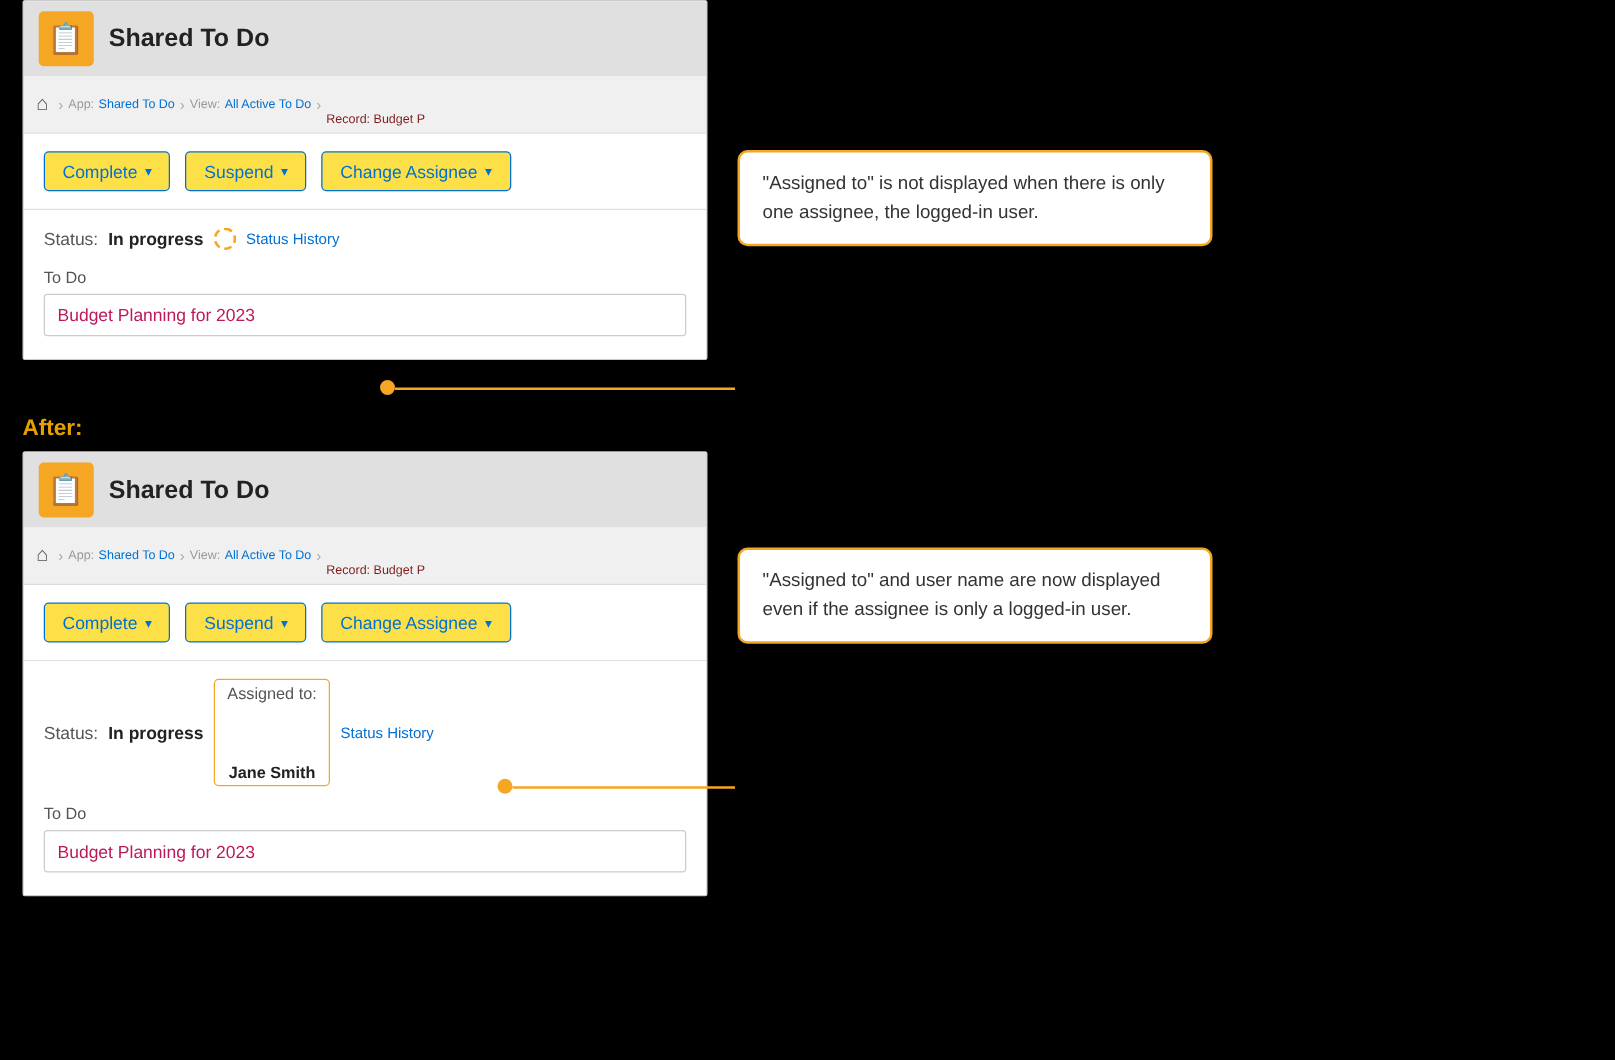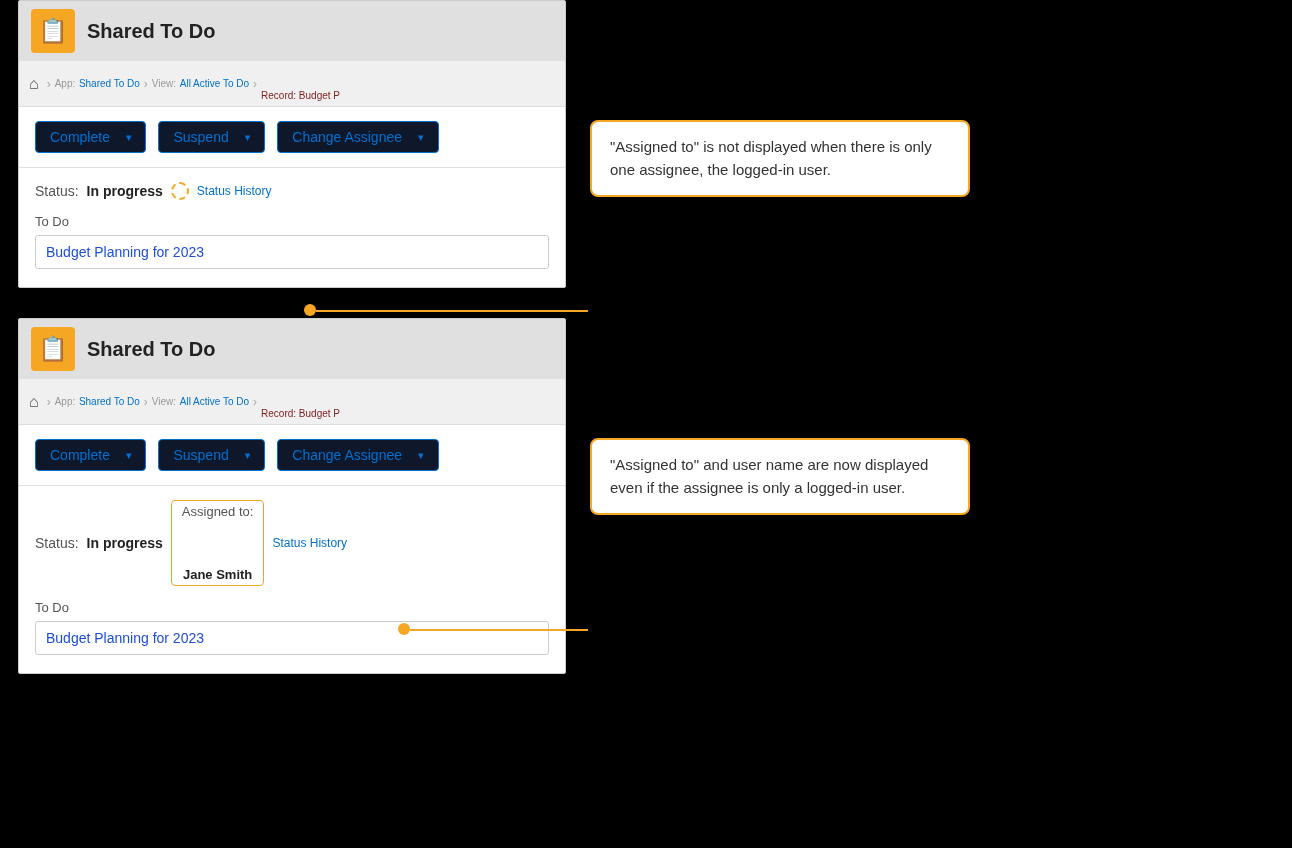--- a/index.html
+++ b/index.html
@@ -92,29 +92,29 @@
     
     .action-bar {
       padding: 14px 16px;
       display: flex;
       gap: 12px;
       background: #fff;
       border-bottom: 1px solid #e0e0e0;
     }
     .action-btn {
       border: 1px solid #0070d2;
-      background: #0f172a;
+      background: #fde047;
       color: #0070d2;
       padding: 7px 14px;
       border-radius: 4px;
       cursor: pointer;
       font-size: 14px;
       display: flex;
       align-items: center;
-      gap: 16px;
+      gap: 6px;
     }
     .action-btn .chevron {
       font-size: 11px;
       color: #0070d2;
     }
 
     
     .content-area {
       padding: 14px 16px 18px 16px;
       background: #fff;
@@ -174,21 +174,21 @@
     .field-label {
       font-size: 13px;
       color: #555;
       margin-bottom: 6px;
     }
     .field-value {
       border: 1px solid #ccc;
       border-radius: 3px;
       padding: 8px 10px;
       font-size: 14px;
-      color: #1d4ed8;
+      color: #be185d;
       background: #fff;
     }
 
     
     .annotation-bubble {
       position: absolute;
       background: #fff;
       border: 2px solid #f5a623;
       border-radius: 8px;
       padding: 14px 18px;
@@ -251,20 +251,21 @@
 
   <div class="annotation-bubble" style="position:absolute; top: 120px; left: 590px; width: 380px;">
     <span>"Assigned to" is not displayed when there is only one assignee, the logged-in user.</span>
   </div>
 
   <div style="position:absolute; top: 310px; left: 316px; width: 272px; height: 2px; background: #f5a623;"></div>
   <div style="position:absolute; top: 304px; left: 304px; width: 12px; height: 12px; border-radius:50%; background: #f5a623;"></div>
 </div>
 
 <div style="position:relative; margin-top: 30px;">
+  <div class="section-label">After:</div>
 
   <div class="app-panel">
 
     <div class="app-header">
       <div class="app-icon">
         <span>📋</span>
       </div>
       <div class="app-title">Shared To Do</div>
     </div>
 

